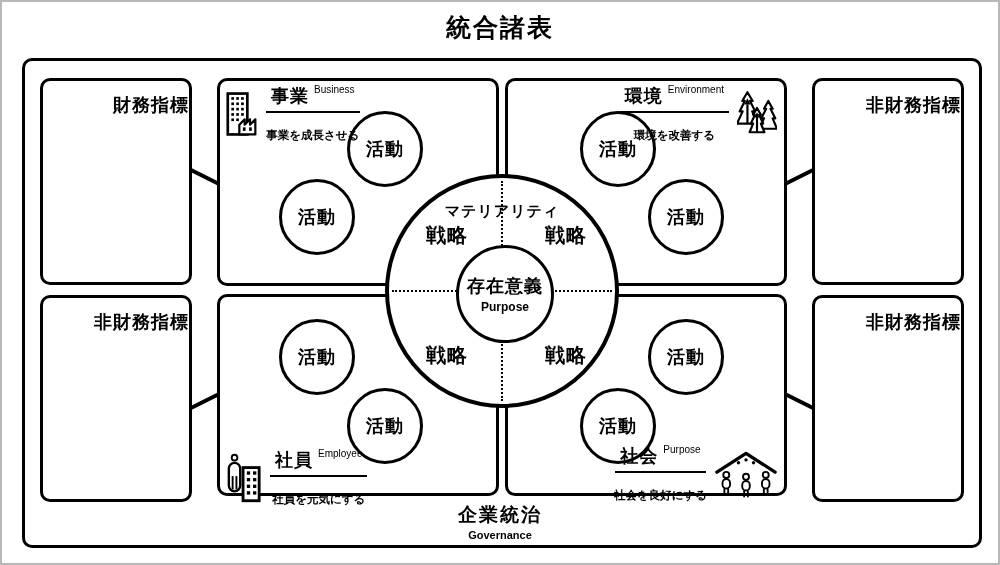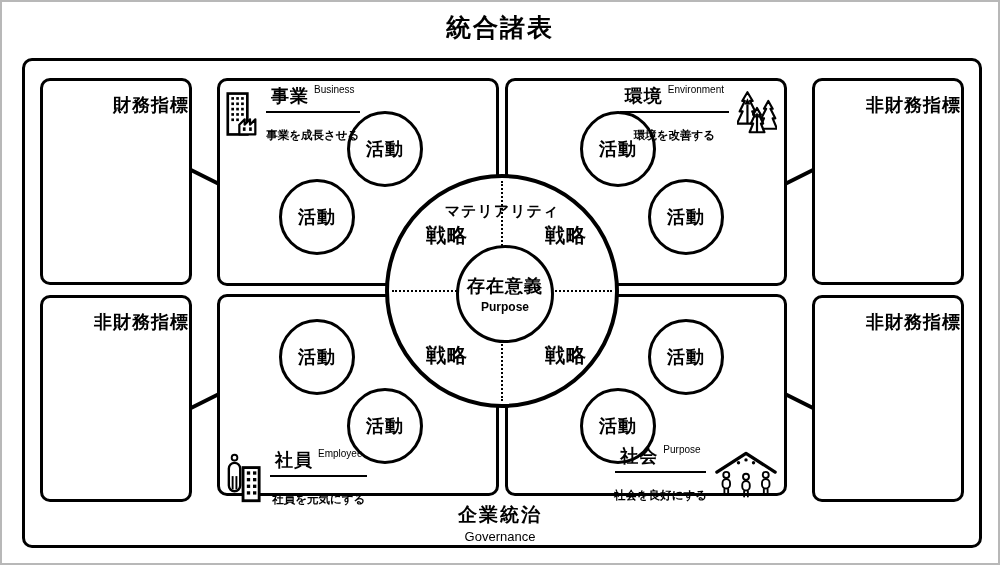--- a/index.html
+++ b/index.html
@@ -77,21 +77,21 @@
   .qhead .en { font-size:10px; font-weight:normal; }
   .qhead .tag { font-size:11.5px; font-weight:bold; padding-top:15px; white-space:nowrap; }
   .qh-business    { left:224px; top:82px; }
   .qh-environment { right:221px; top:82px; }
   .qh-employee    { left:224px; top:446px; }
   .qh-society     { right:221px; top:442px; }
   .governance {
     position:absolute; left:0; top:500px; width:100%; text-align:center; z-index:2;
   }
   .gov-jp { font-size:19px; font-weight:bold; letter-spacing:2px; }
-  .gov-en { font-size:13px; font-weight:normal; margin-top:1px; }
+  .gov-en { font-size:11px; font-weight:bold; margin-top:1px; }
   .icon svg { display:block; }
 </style>
 </head>
 <body>
 
 <div class="screen">
 
   <div class="title">統合諸表</div>
 
   <div class="outer-rect"></div>

